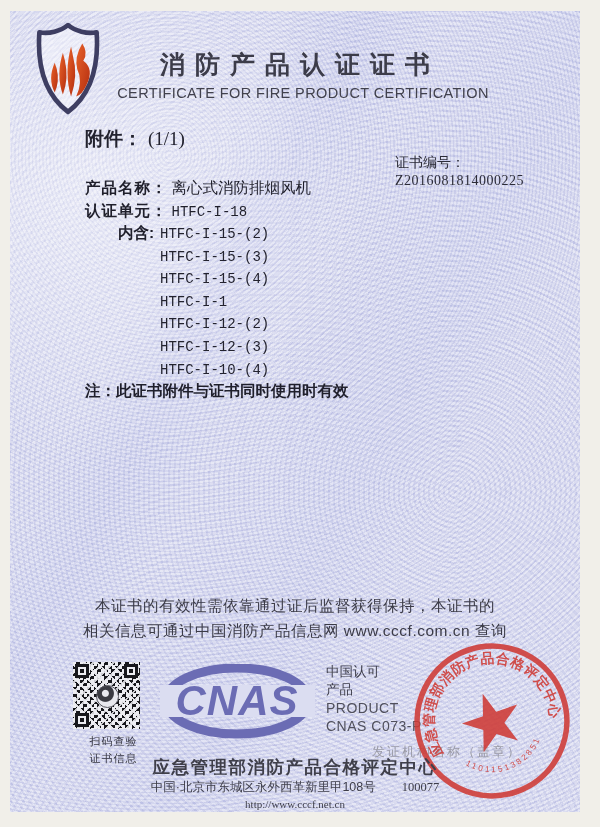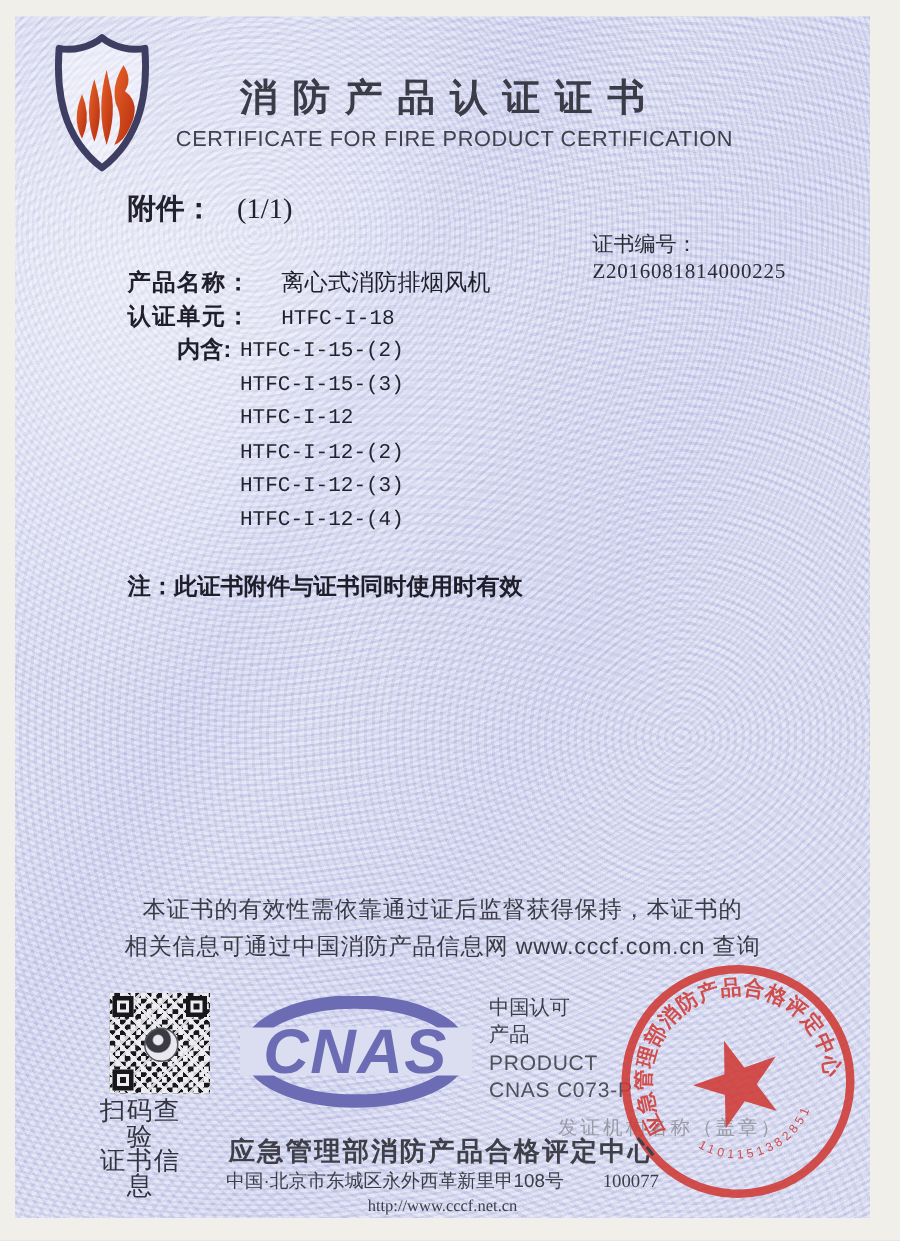--- a/index.html
+++ b/index.html
@@ -28,48 +28,48 @@
     font-size:25px;font-weight:bold;letter-spacing:10px;text-indent:10px;
     color:#3c3c49;
   }
   .subtitle{
     left:16px;right:0;top:74px;text-align:center;
     font-size:14.5px;color:#41414d;letter-spacing:0.4px;
   }
   
   .attach{left:75px;top:115px;font-size:19px;color:#22222e;}
   .attach .lbl{font-weight:bold;}
-  .attach .val{font-family:"Liberation Serif",serif;margin-left:16px;}
+  .attach .val{font-family:"Liberation Serif",serif;margin-left:6px;}
   .certno{left:345px;top:143px;font-size:14px;color:#2c2c38;padding-left:40px;}
   .certno .val{font-family:"Liberation Serif",serif;letter-spacing:0.5px;}
   
   .frow{position:absolute;left:75px;font-size:15.5px;color:#1f1f2b;white-space:nowrap;}
   .frow .lbl{font-weight:bold;letter-spacing:1px;}
-  .frow .val{margin-left:20px;}
+  .frow .val{margin-left:4px;}
   .mono{font-family:"Liberation Mono",monospace;font-size:14px;letter-spacing:0;}
   .contains-lbl{position:absolute;left:108px;top:212px;font-size:15.5px;font-weight:bold;color:#1f1f2b;}
   .model-list{position:absolute;left:150px;top:212px;}
   .model-list .item{height:22.6px;line-height:22.6px;font-family:"Liberation Mono",monospace;font-size:14px;color:#23232f;}
   .note-row{left:75px;top:370px;font-weight:bold;font-size:15.5px;color:#1f1f2b;}
   
   .validity{left:0;right:0;text-align:center;font-size:15.5px;color:#3b3b47;letter-spacing:0.5px;}
   .v1{top:585px;} .v2{top:610px;}
   
   .qr{left:63px;top:651px;width:67px;height:67px;background:#ededf2;
       background-image:
         repeating-linear-gradient(45deg, rgba(237,237,242,0.95) 0 2px, rgba(0,0,0,0) 2px 9px),
         repeating-linear-gradient(135deg, rgba(237,237,242,0.85) 0 2px, rgba(0,0,0,0) 2px 7px),
         repeating-conic-gradient(#17171c 0% 25%, #ededf2 25% 50%);
       background-size:auto,auto,7px 7px;}
   .qr .finder{position:absolute;width:14px;height:14px;border:3px solid #17171c;background:#ededf2;box-sizing:border-box;}
   .qr .finder .dot{position:absolute;left:2px;top:2px;width:4px;height:4px;background:#17171c;}
   .qr .f-tl{left:2px;top:2px;} .qr .f-tr{right:2px;top:2px;} .qr .f-bl{left:2px;bottom:2px;}
   .qr .center-logo{position:absolute;left:23px;top:23px;width:21px;height:21px;border-radius:50%;
       background:radial-gradient(circle at 40% 35%, #e8e8ee 0 3px, #3a3a42 4px 8px, #e8e8ee 9px);border:1px solid #55555e;}
-  .qr-caption{left:50px;top:722px;width:67px;text-align:center;font-size:17px;line-height:16.5px;color:#33333f;letter-spacing:1px;}
+  .qr-caption{left:70px;top:722px;width:67px;text-align:center;font-size:11px;line-height:16.5px;color:#33333f;letter-spacing:1px;}
   
   .cnas-logo{left:150px;top:653px;width:155px;height:76px;}
   .cnas-text{left:316px;top:652px;font-size:13.5px;line-height:18px;color:#3d3d4a;}
   .cnas-text .en{font-size:14px;color:#50505c;letter-spacing:0.5px;}
   
   .issuer-ph{left:362px;top:688px;font-size:13px;color:#9b9ba6;letter-spacing:2px;font-family:"Liberation Serif",serif;margin-top:44px;}
   .stamp{left:400px;top:628px;width:164px;height:164px;transform:rotate(-19deg);opacity:0.88;}
   
   .org{left:0;right:0;top:744px;text-align:center;font-size:17.5px;font-weight:bold;letter-spacing:1.5px;color:#3f3f4a;}
   .addr{left:0;right:0;top:768px;text-align:center;font-size:12.5px;color:#3d3d49;}
@@ -110,24 +110,25 @@
     <span class="lbl">产品名称：</span><span class="val">离心式消防排烟风机</span>
   </div>
   <div class="frow" style="top:190px;">
     <span class="lbl">认证单元：</span><span class="val mono">HTFC-I-18</span>
   </div>
 
   <div class="contains-lbl">内含:</div>
   <div class="model-list">
     <div class="item">HTFC-I-15-(2)</div>
     <div class="item">HTFC-I-15-(3)</div>
-    <div class="item">HTFC-I-12</div>
+    <div class="item">HTFC-I-15-(4)</div>
+    <div class="item">HTFC-I-1</div>
     <div class="item">HTFC-I-12-(2)</div>
     <div class="item">HTFC-I-12-(3)</div>
-    <div class="item">HTFC-I-12-(4)</div>
+    <div class="item">HTFC-I-10-(4)</div>
   </div>
 
   <div class="abs note-row">
     <span>注：</span><span>此证书附件与证书同时使用时有效</span>
   </div>
 
   <div class="abs validity v1">本证书的有效性需依靠通过证后监督获得保持，本证书的</div>
   <div class="abs validity v2">相关信息可通过中国消防产品信息网 www.cccf.com.cn 查询</div>
 
   <div class="abs qr">

